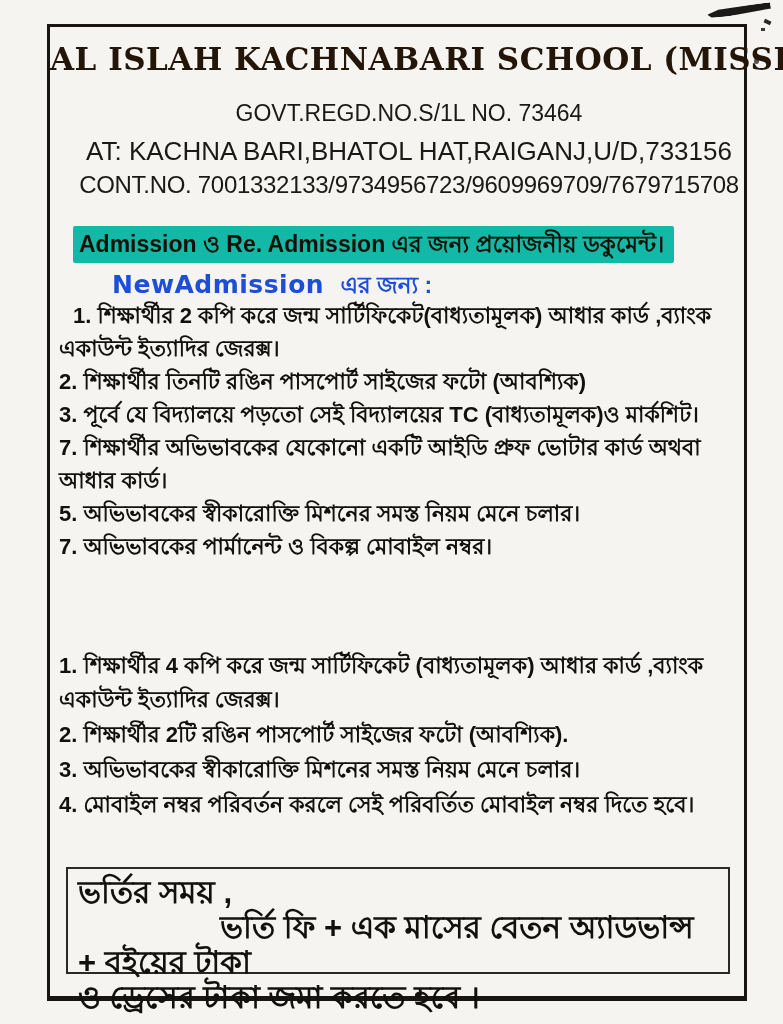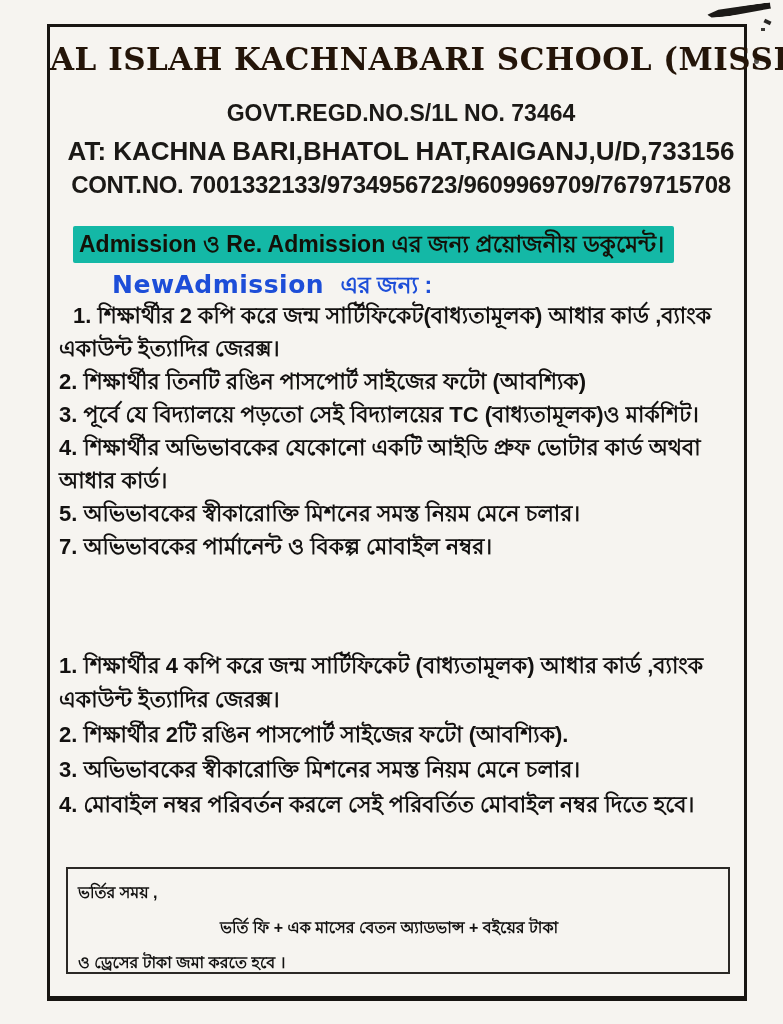--- a/index.html
+++ b/index.html
@@ -32,22 +32,22 @@
     background:transparent;
   }
 
   .doc-title{
     position:absolute;top:14px;left:0;width:100%;text-align:center;
     font-family:"DejaVu Serif","Liberation Serif",serif;
     font-weight:bold;font-size:31px;letter-spacing:.5px;color:#241509;
     white-space:nowrap;
   }
   .head-line{
-    position:absolute;left:4px;width:100%;text-align:center;
-    font-weight:bold;color:#1b1916;white-space:nowrap;
+    position:absolute;left:12px;width:100%;text-align:center;
+    font-weight:normal;color:#1b1916;white-space:nowrap;
   }
   .regd{top:73px;font-size:23px;}
   .addr{top:109px;font-size:26px;}
   .cont{top:144px;font-size:24px;letter-spacing:-.3px;}
 
   .highlight-heading{
     position:absolute;left:23px;top:199px;
     background:#14b8a6;color:#131108;
     font-weight:bold;font-size:23px;line-height:30px;
     padding:3px 10px 4px 6px;border-radius:2px;white-space:nowrap;
@@ -72,21 +72,21 @@
 
   .re-heading{
     position:absolute;left:58px;top:573px;font-size:30px;white-space:nowrap;
   }
   .re-heading .en{font-weight:bold;color:#8c1a15;letter-spacing:.5px;}
   .re-heading .bn{font-weight:700;color:#151310;font-size:27px;margin-left:12px;}
 
   .fee-box{
     position:absolute;left:16px;top:840px;width:640px;height:93px;
     border:2px solid #2b2926;padding:6px 10px 4px 10px;
-    font-size:16px;font-weight:700;line-height:35px;color:#121110;
+    font-size:31px;font-weight:700;line-height:35px;color:#121110;
   }
   .fee-box .l2{text-indent:142px;}
 </style>
 </head>
 <body>
 
 <div class="page">
 
   <div class="torn-corner">
     <span class="streak"></span>
@@ -109,21 +109,21 @@
 
     <div class="newadm-line">
       <span class="en">NewAdmission</span>
       <span class="bn">এর জন্য :</span>
     </div>
 
     <div class="items items-new">
       <div class="bn-item">1. শিক্ষার্থীর 2 কপি করে জন্ম সার্টিফিকেট(বাধ্যতামূলক) আধার কার্ড ,ব্যাংক একাউন্ট ইত্যাদির জেরক্স।</div>
       <div class="bn-item">2. শিক্ষার্থীর তিনটি রঙিন পাসপোর্ট সাইজের ফটো (আবশ্যিক)</div>
       <div class="bn-item">3. পূর্বে যে বিদ্যালয়ে পড়তো সেই বিদ্যালয়ের TC (বাধ্যতামূলক)ও মার্কশিট।</div>
-      <div class="bn-item">4. শিক্ষার্থীর অভিভাবকের যেকোনো একটি আইডি প্রুফ ভোটার কার্ড অথবা আধার কার্ড।</div>
+      <div class="bn-item">7. শিক্ষার্থীর অভিভাবকের যেকোনো একটি আইডি প্রুফ ভোটার কার্ড অথবা আধার কার্ড।</div>
       <div class="bn-item">5. অভিভাবকের স্বীকারোক্তি মিশনের সমস্ত নিয়ম মেনে চলার।</div>
       <div class="bn-item">7. অভিভাবকের পার্মানেন্ট ও বিকল্প মোবাইল নম্বর।</div>
     </div>
 
 
     <div class="items items-re">
       <div class="bn-item">1. শিক্ষার্থীর 4 কপি করে জন্ম সার্টিফিকেট (বাধ্যতামূলক) আধার কার্ড ,ব্যাংক একাউন্ট ইত্যাদির জেরক্স।</div>
       <div class="bn-item">2. শিক্ষার্থীর 2টি রঙিন পাসপোর্ট সাইজের ফটো (আবশ্যিক).</div>
       <div class="bn-item">3. অভিভাবকের স্বীকারোক্তি মিশনের সমস্ত নিয়ম মেনে চলার।</div>
       <div class="bn-item">4. মোবাইল নম্বর পরিবর্তন করলে সেই পরিবর্তিত মোবাইল নম্বর দিতে হবে।</div>

